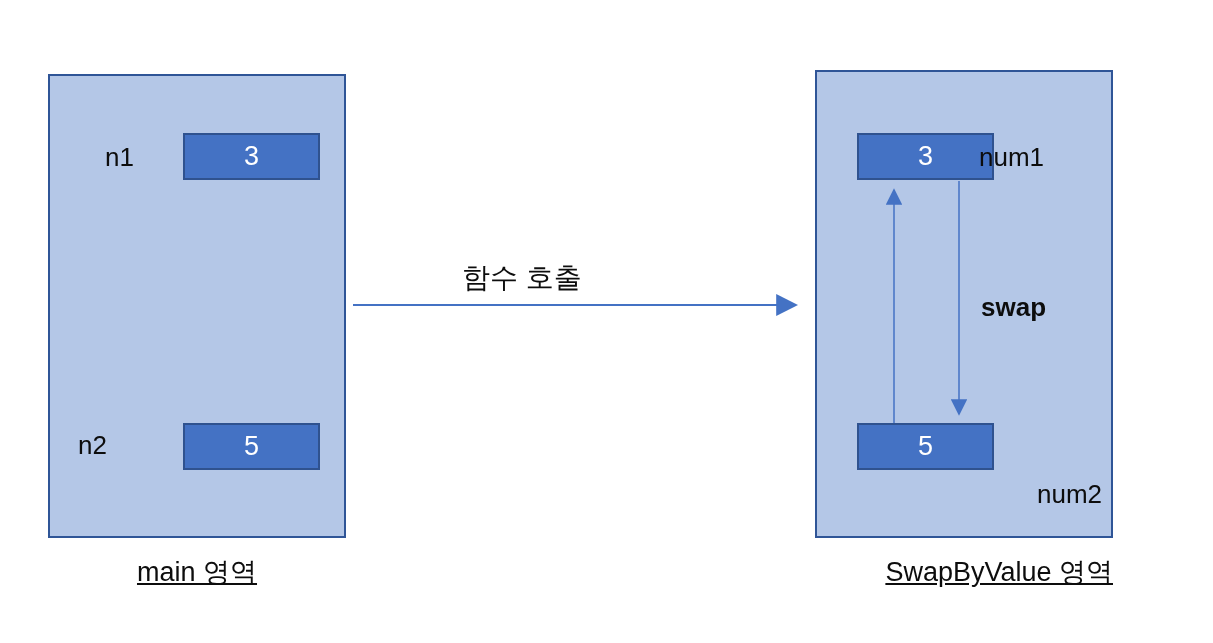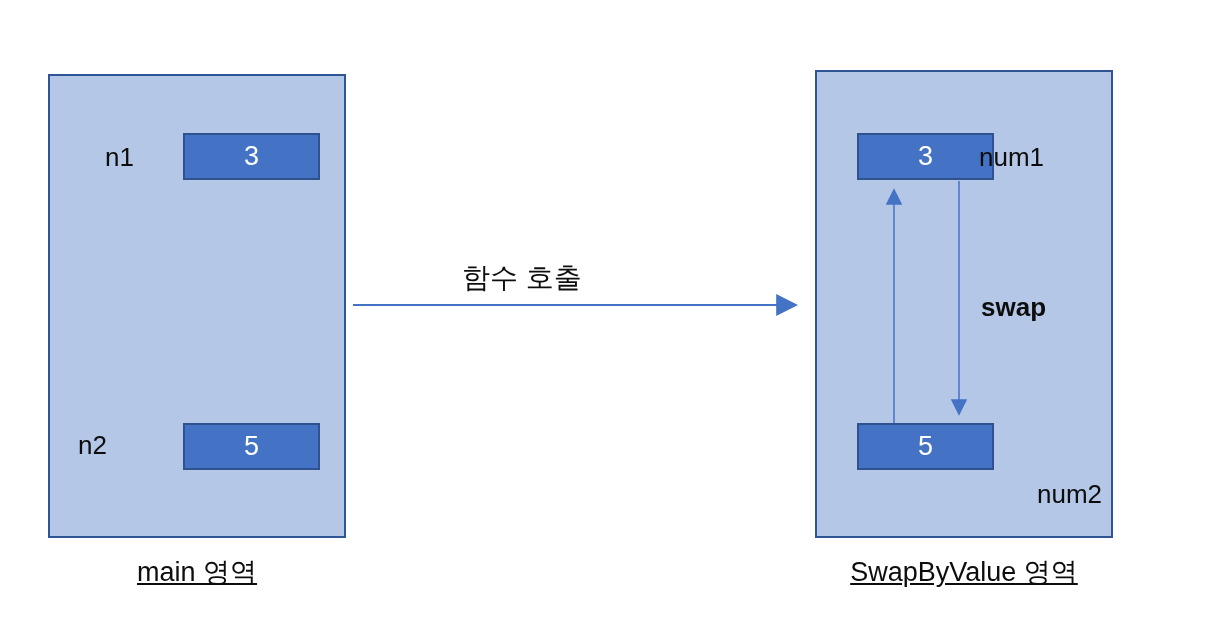--- a/index.html
+++ b/index.html
@@ -62,21 +62,21 @@
   .caption{
     position:absolute;
     color:var(--text);
     font-size:27px;
     line-height:1.2;
     text-align:center;
     white-space:nowrap;
     text-decoration:underline;
   }
   .caption-main{left:48px;top:556px;width:298px;}
-  .caption-swap{left:815px;top:556px;width:298px;}
+  .caption-swap{left:815px;top:556px;width:298px;text-align:right;}
   .arrow-label{
     position:absolute;
     color:var(--text);
     font-size:28px;
     line-height:1;
     white-space:nowrap;
   }
   .lbl-call{left:462px;top:264px;}
   .lbl-swap{left:981px;top:294px;font-size:26px;font-weight:bold;}
   svg.overlay{

